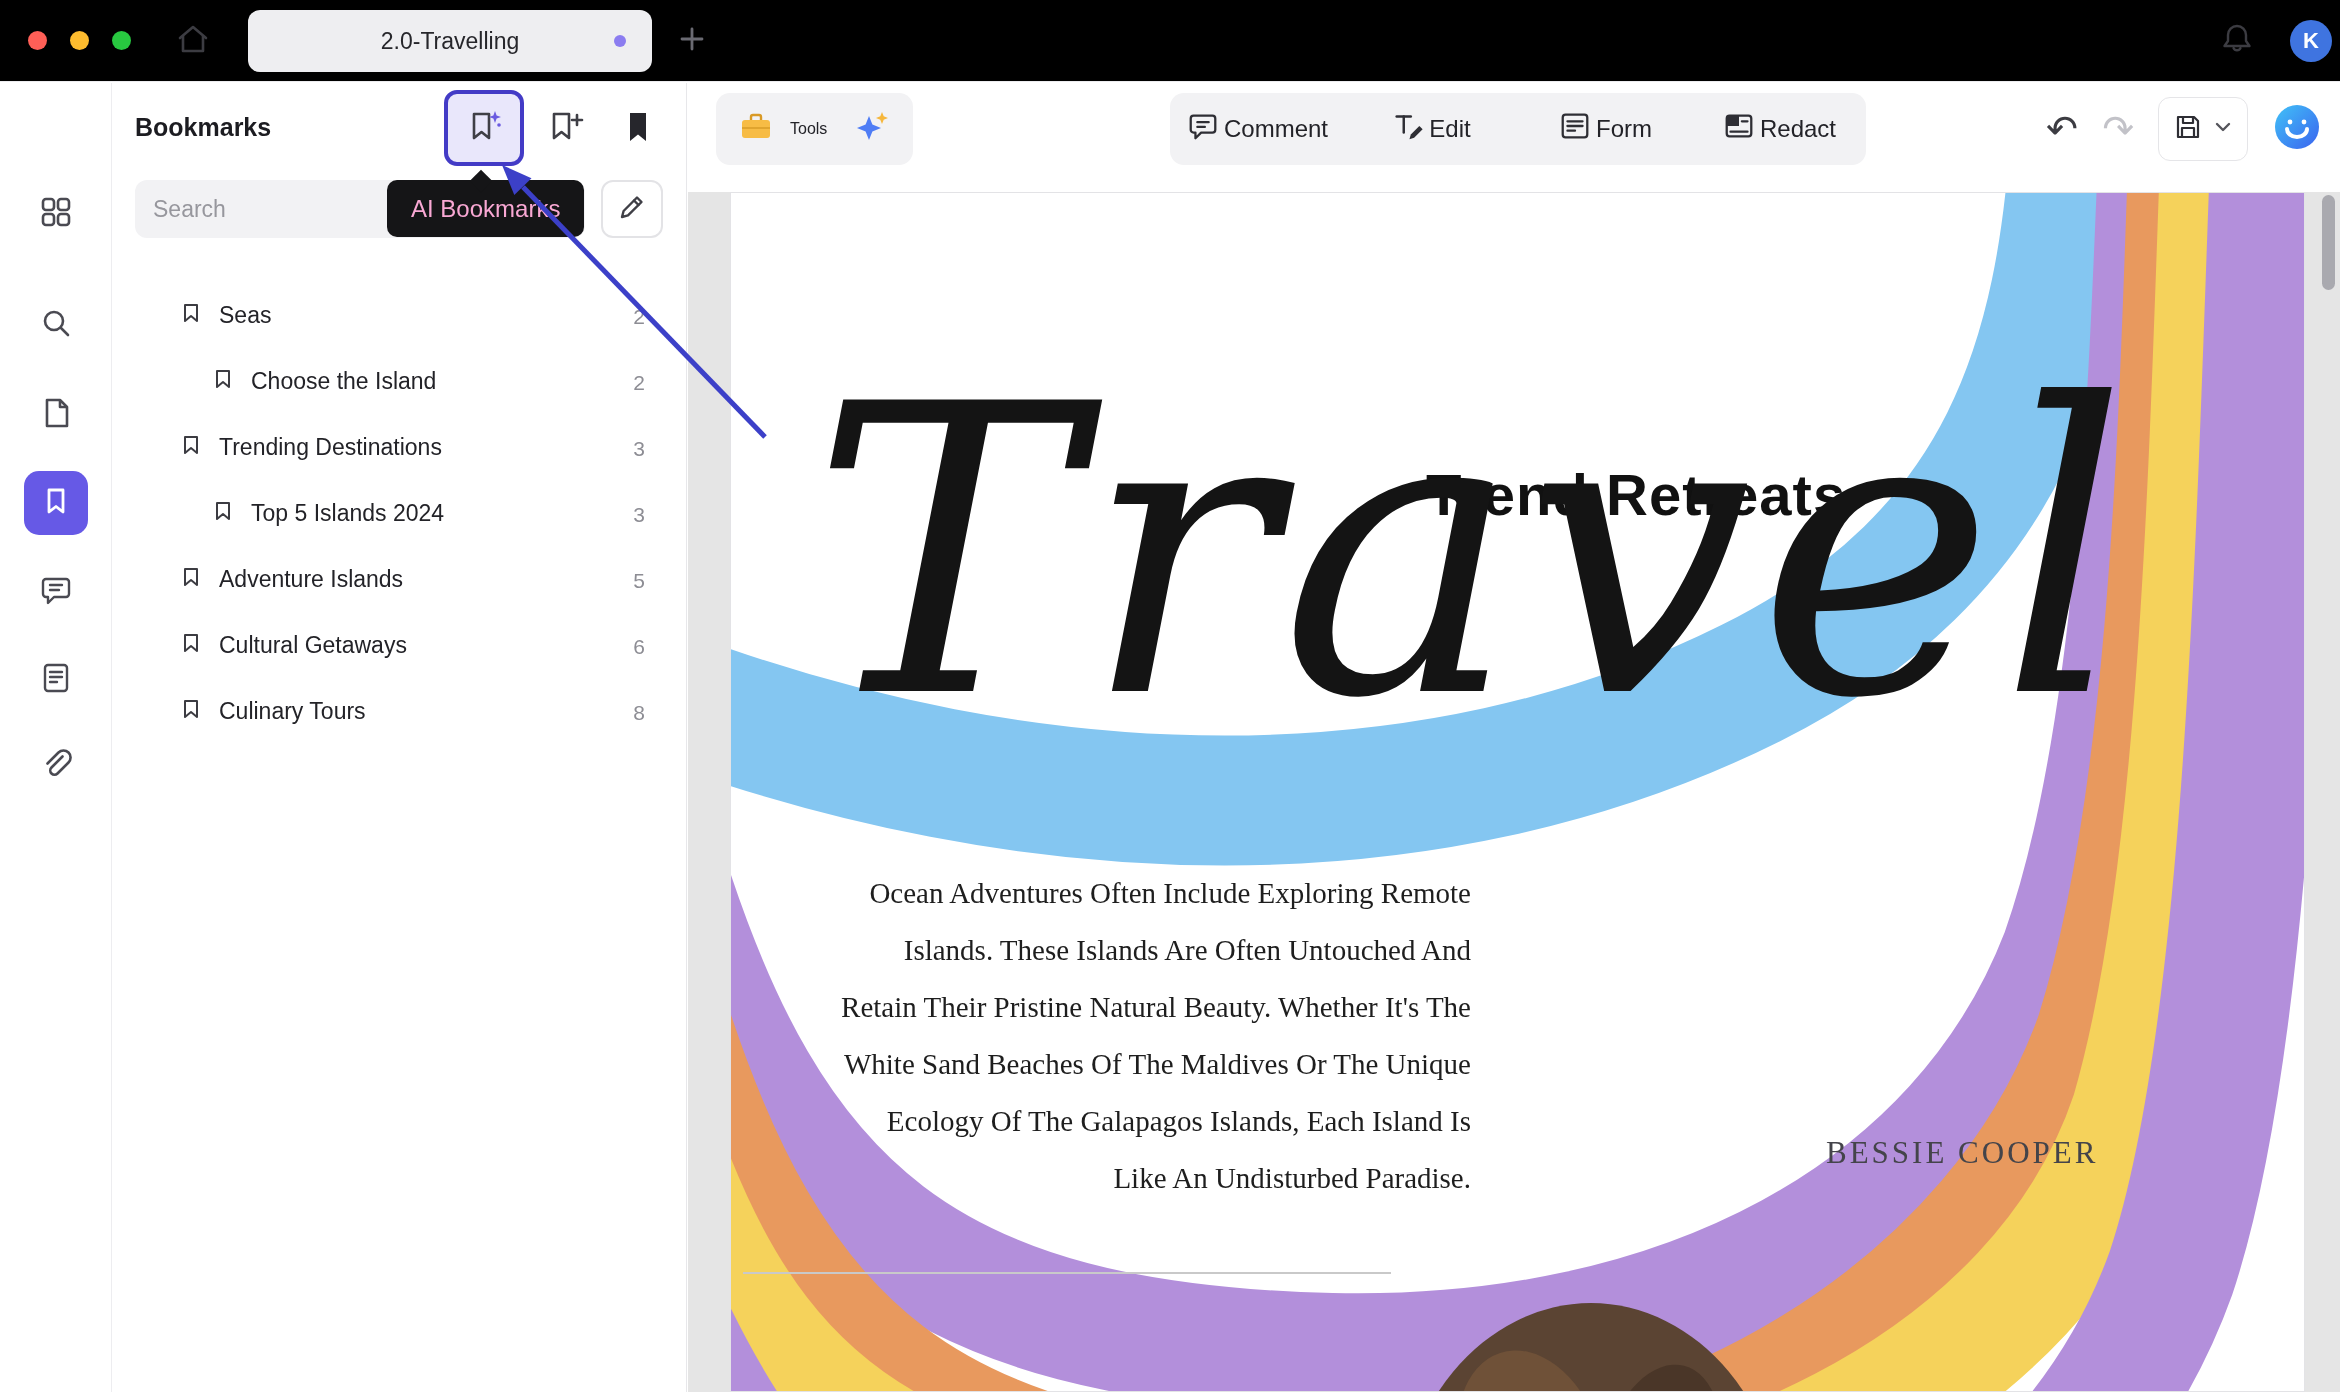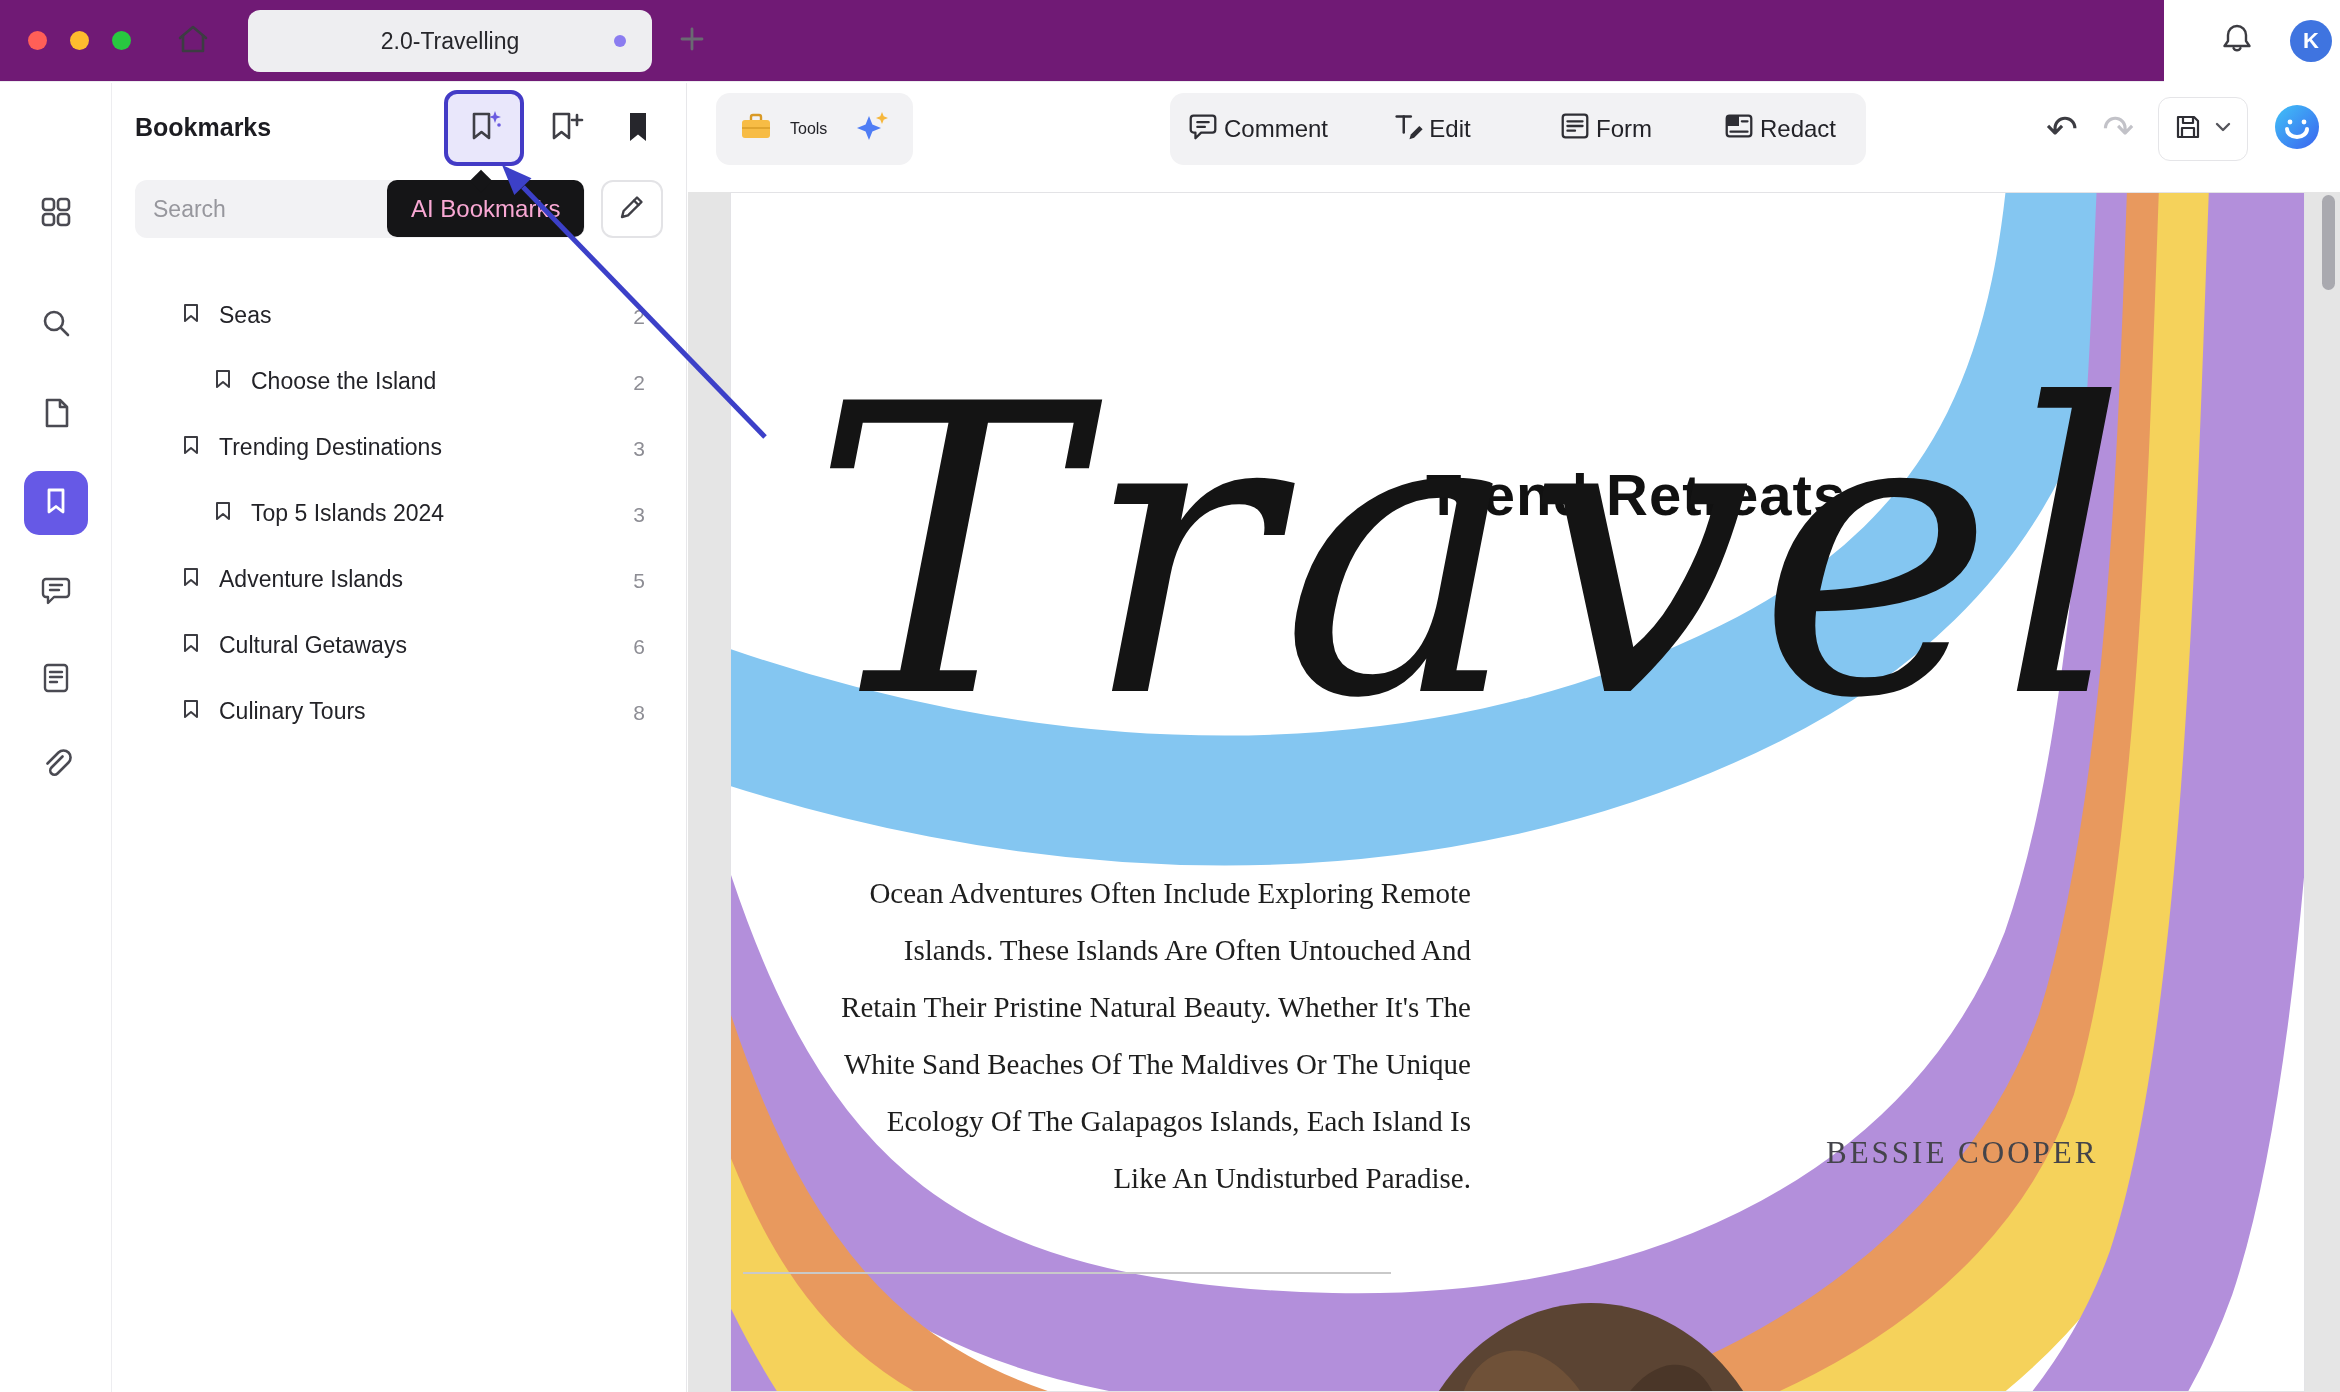--- a/index.html
+++ b/index.html
@@ -1,20 +1,20 @@
 <!DOCTYPE html>
 <html><head>
 <meta charset="utf-8">
 <style>
   * { margin:0; padding:0; box-sizing:border-box; }
   html,body { width:2340px; height:1392px; overflow:hidden; }
   body { font-family:"Liberation Sans", sans-serif; background:#ffffff; position:relative; color:#232328; }
 
   
-  .topbar { position:absolute; left:0; top:0; width:2164px; height:82px; background:#701a75; border-bottom:1px solid #ececef; z-index:10;text-align:right; }
+  .topbar { position:absolute; left:0; top:0; width:2340px; height:82px; background:#000000; border-bottom:1px solid #ececef; z-index:10;text-align:right; }
   .traffic { position:absolute; top:31px; left:28px; display:flex; gap:23px; }
   .light { width:19px; height:19px; border-radius:50%; }
   .l-red{ background:#ff5f57;} .l-yellow{ background:#febc2e;} .l-green{ background:#28c840;}
   .home-btn { position:absolute; left:172px; top:20px; width:42px; height:42px; display:flex; align-items:center; justify-content:center; border-radius:9px; }
   .tab { position:absolute; left:248px; top:10px; width:404px; height:62px; background:#eeeef1; border-radius:12px; display:flex; align-items:center; justify-content:center; }
   .tab-label { font-size:23px; color:#26262b; }
   .tab-dot { position:absolute; right:26px; top:25px; width:12px; height:12px; border-radius:50%; background:#8b7cf0; }
   .newtab-btn { position:absolute; left:672px; top:21px; width:40px; height:40px; display:flex; align-items:center; justify-content:center; color:#6a6a72; }
   .bell-btn { position:absolute; left:2216px; top:20px; width:42px; height:42px; display:flex; align-items:center; justify-content:center; }
   .avatar { position:absolute; left:2290px; top:20px; width:42px; height:42px; border-radius:50%; background:#3f74e0; color:#fff; font-size:22px; font-weight:bold; display:flex; align-items:center; justify-content:center; }

